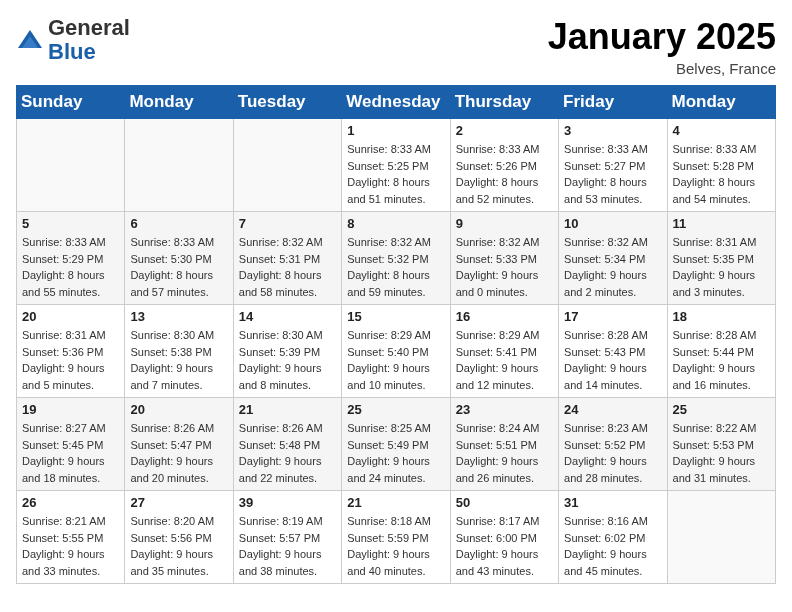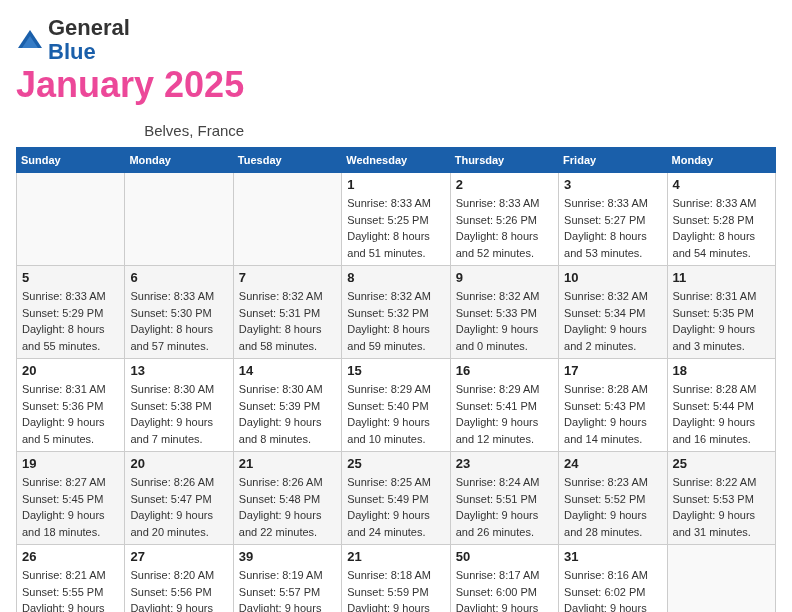--- a/index.html
+++ b/index.html
@@ -8,21 +8,20 @@
       background: #fff;
       width: 792px;
       min-height: 612px;
       padding: 16px;
     }
     .header {
       display: flex;
       justify-content: space-between;
       align-items: flex-start;
       margin-bottom: 8px;
-      flex-direction: column;
     }
     .logo {
       display: flex;
       align-items: center;
       gap: 4px;
     }
     .logo-text {
       font-size: 22px;
       font-weight: bold;
       line-height: 1.1;
@@ -32,38 +31,38 @@
     .logo-icon {
       width: 28px;
       height: 28px;
     }
     .title-block {
       text-align: right;
     }
     .month-title {
       font-size: 36px;
       font-weight: bold;
-      color: #ec4899;
+      color: #000000;
     }
     .location {
       font-size: 15px;
       color: #444;
-      margin-top: 16px;
+      margin-top: 2px;
       text-align: right;
     }
     table {
       width: 100%;
       border-collapse: collapse;
       table-layout: fixed;
     }
     thead tr th {
       background: #1a5faa;
       color: #fff;
       padding: 6px 4px;
-      font-size: 11px;
+      font-size: 17px;
       text-align: left;
       border: 1px solid #1a5faa;
     }
     tbody tr td {
       border: 1px solid #ccc;
       vertical-align: top;
       padding: 4px 5px;
       min-height: 80px;
       height: 90px;
       font-size: 11px;

